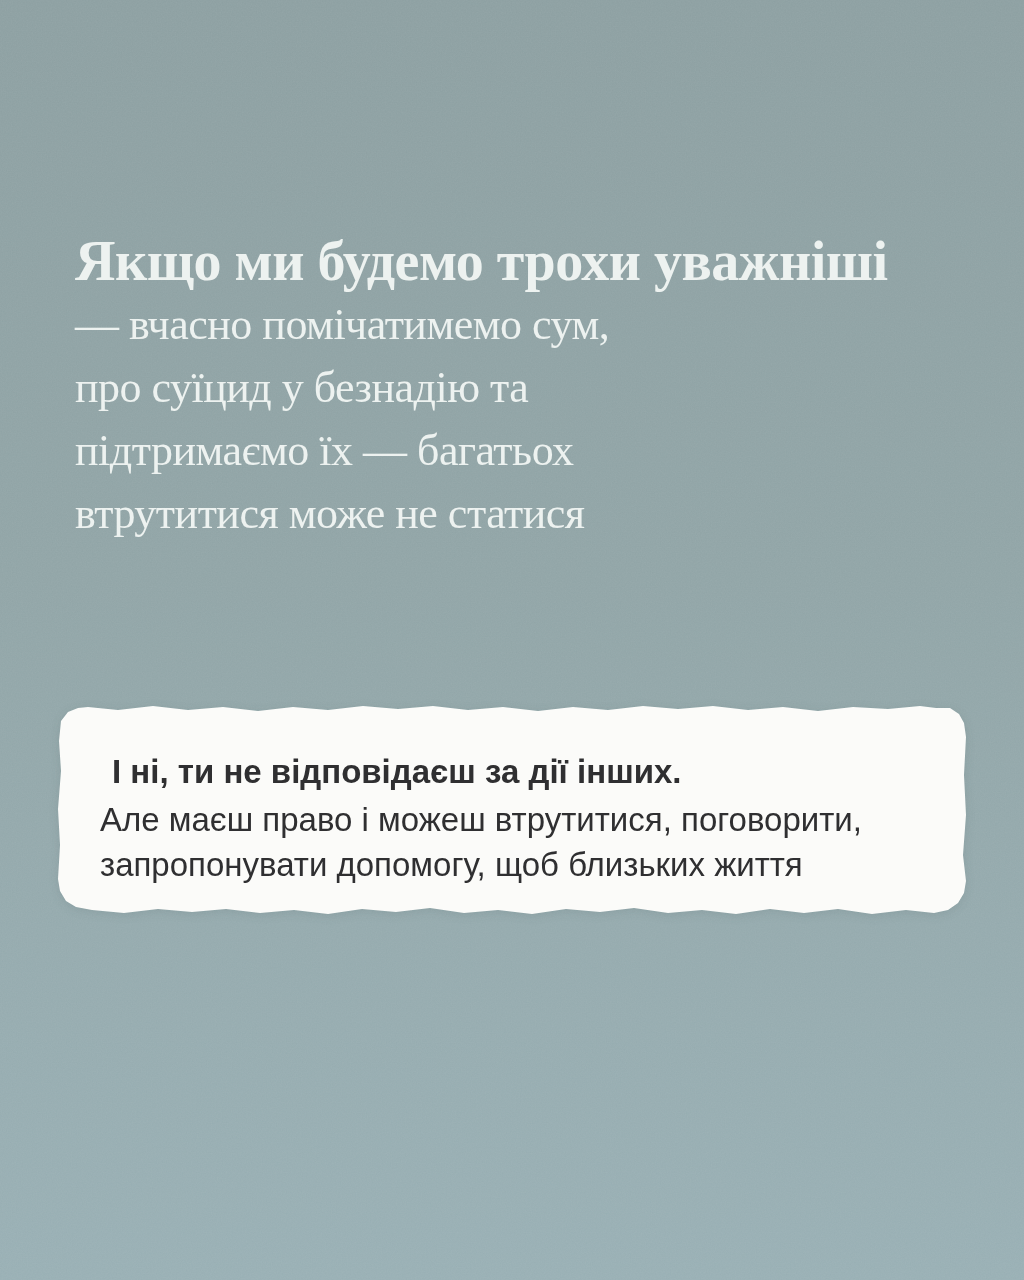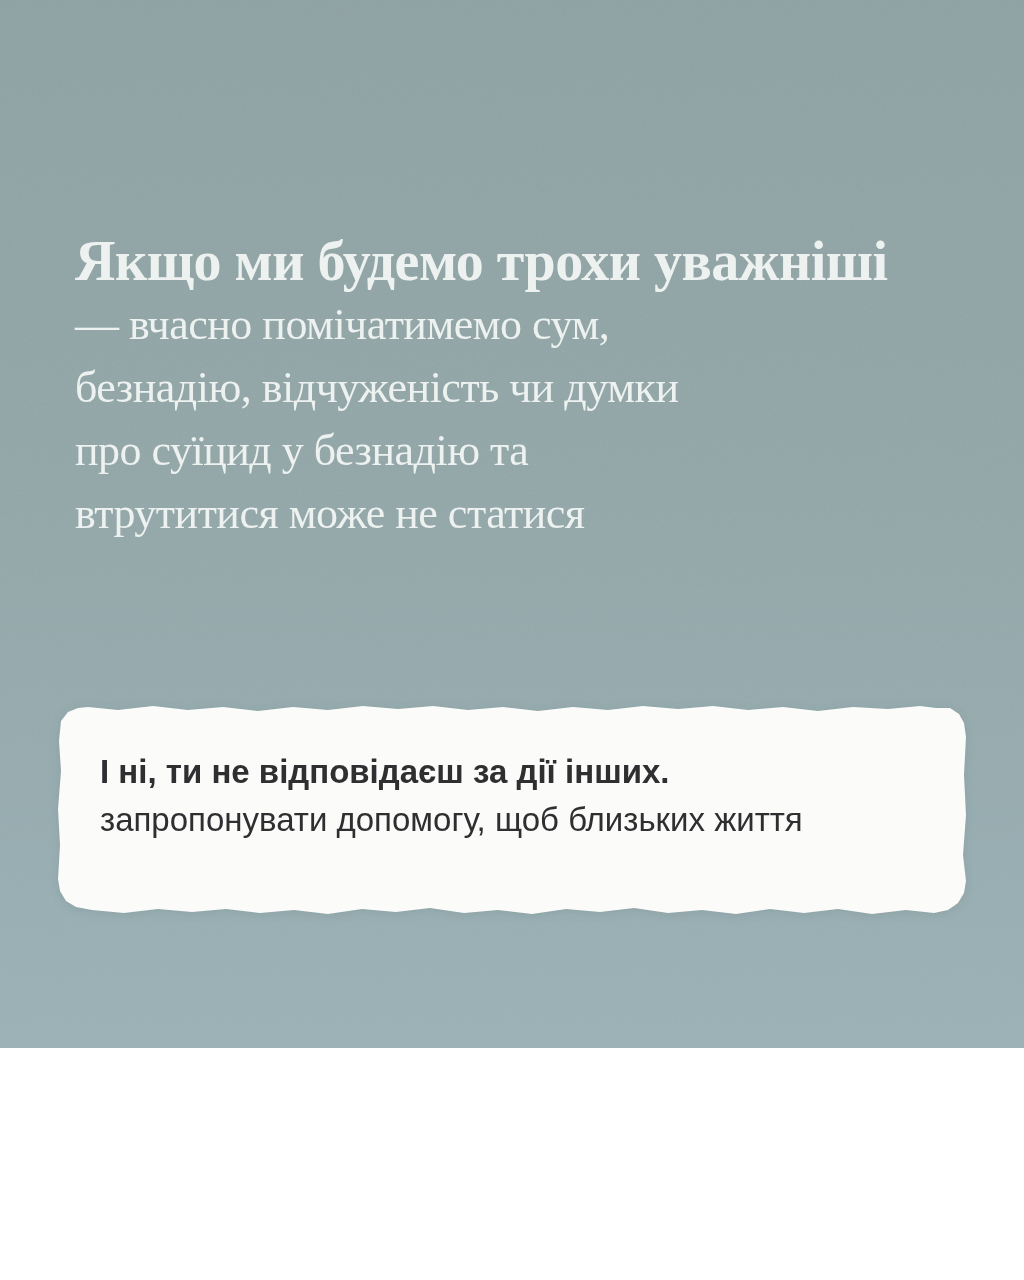--- a/index.html
+++ b/index.html
@@ -2,21 +2,21 @@
 <html lang="uk"><head>
 <meta charset="utf-8">
 <style>
   html, body {
     margin: 0;
     padding: 0;
   }
   .poster {
     position: relative;
     width: 1024px;
-    height: 1048px;
+    height: 1280px;
     overflow: hidden;
     background: linear-gradient(180deg, #8c9fa1 0%, #90a4a6 45%, #98afb4 100%);
     font-family: "Liberation Sans", sans-serif;
   }
   .grain {
     position: absolute;
     inset: 0;
     pointer-events: none;
   }
   .headline {
@@ -63,21 +63,21 @@
       18px 202px, 8px 196px, 2px 186px, 0px 174px,
       2px 140px, 0px 104px, 3px 66px, 1px 36px,
       3px 16px, 10px 7px, 20px 3px
     );
   }
   .card-inner {
     padding: 44px 40px 0 42px;
     color: #2f2f31;
   }
   .card-bold {
-    margin: 0 0 3px 0;
+    margin: 0 0 3px 12px;
     font-weight: 700;
     font-size: 33px;
     line-height: 45px;
     white-space: nowrap;
   }
   .card-line {
     margin: 0;
     font-weight: 400;
     font-size: 33px;
     line-height: 45px;
@@ -93,27 +93,28 @@
     <filter id="g">
       <feTurbulence type="fractalNoise" baseFrequency="0.8" numOctaves="2" stitchTiles="stitch"></feTurbulence>
       <feColorMatrix type="matrix" values="0 0 0 0 1  0 0 0 0 1  0 0 0 0 1  0 0 0 0.07 0"></feColorMatrix>
     </filter>
     <rect width="1024" height="1280" filter="url(#g)"></rect>
   </svg>
 
   <div class="headline">
     <div class="hl bold">Якщо ми будемо трохи уважніші</div>
     <div class="hl">— вчасно помічатимемо сум,</div>
-    <div class="hl">безнадію, відчуженість чи думки</div>
     <div class="hl">про суїцид у безнадію та</div>
+    <div class="hl">підтримаємо їх — багатьох</div>
     <div class="hl">втрутитися може не статися</div>
   </div>
 
   <div class="card-wrap">
     <div class="card">
       <div class="card-inner">
         <p class="card-bold">І ні, ти не відповідаєш за дії інших.</p>
+        <p class="card-line">Але маєш право і можеш втрутитися, поговорити,</p>
         <p class="card-line">запропонувати допомогу, щоб близьких життя</p>
       </div>
     </div>
   </div>
 
 </div>
 
 </body></html>

